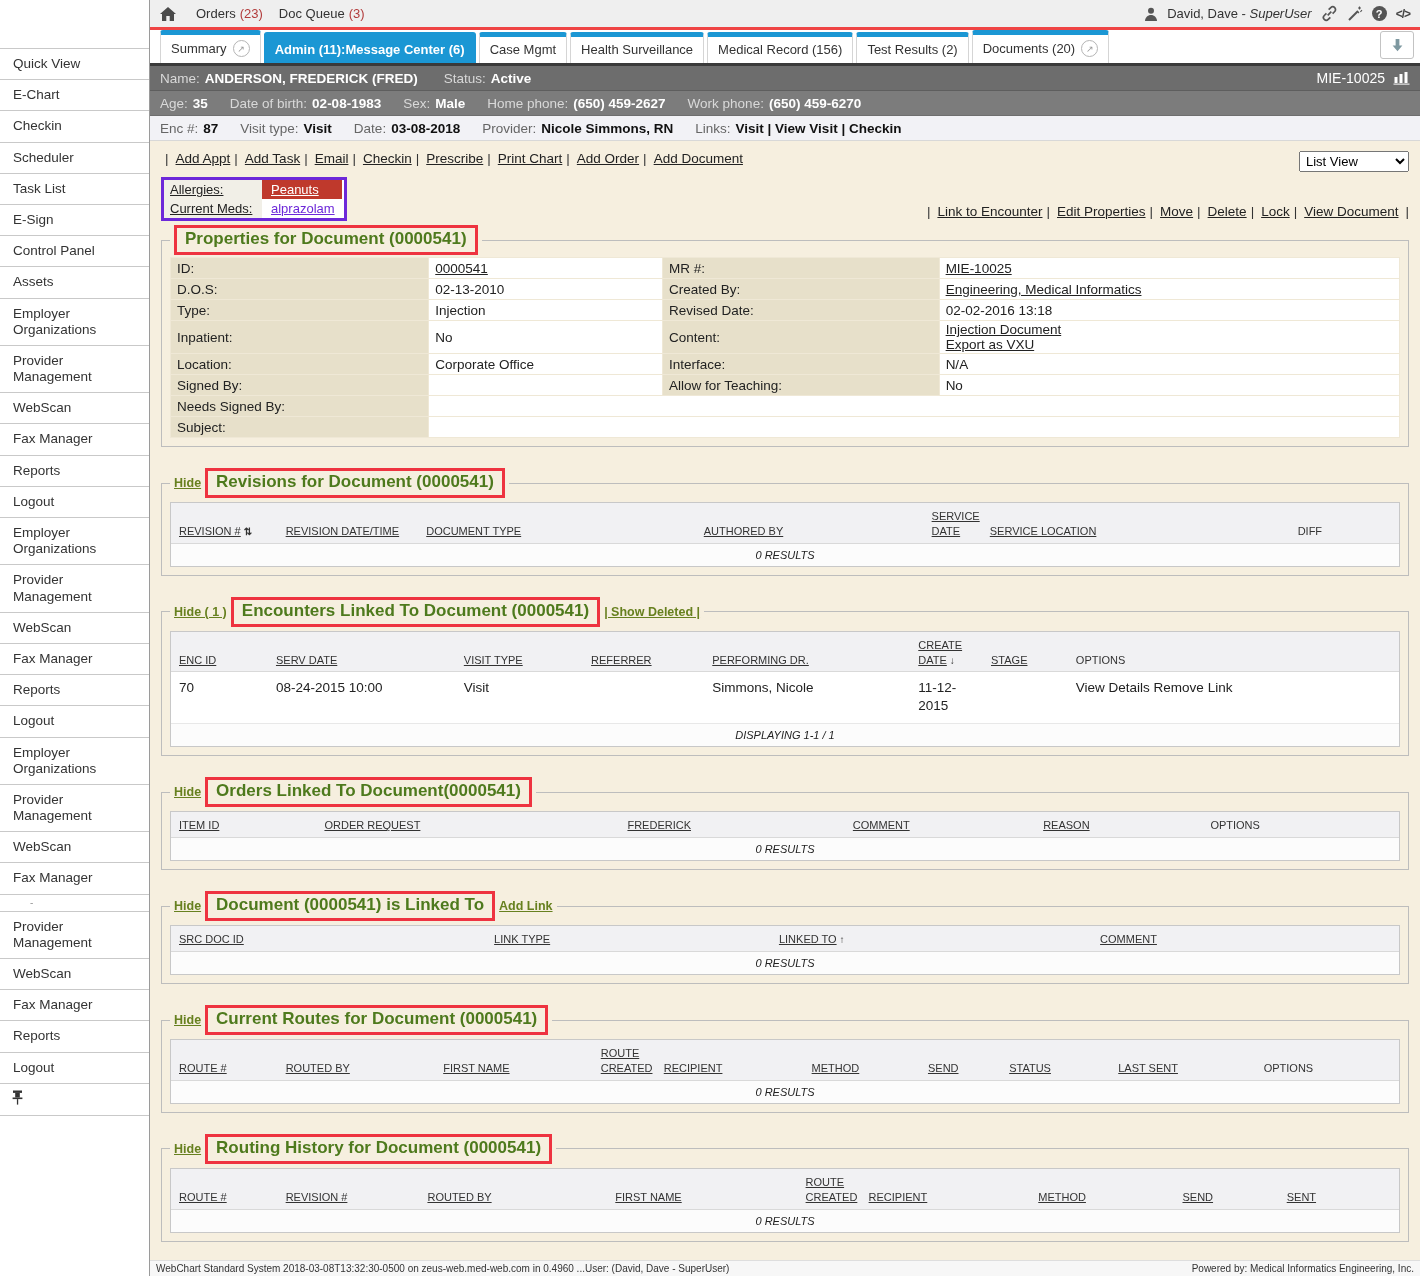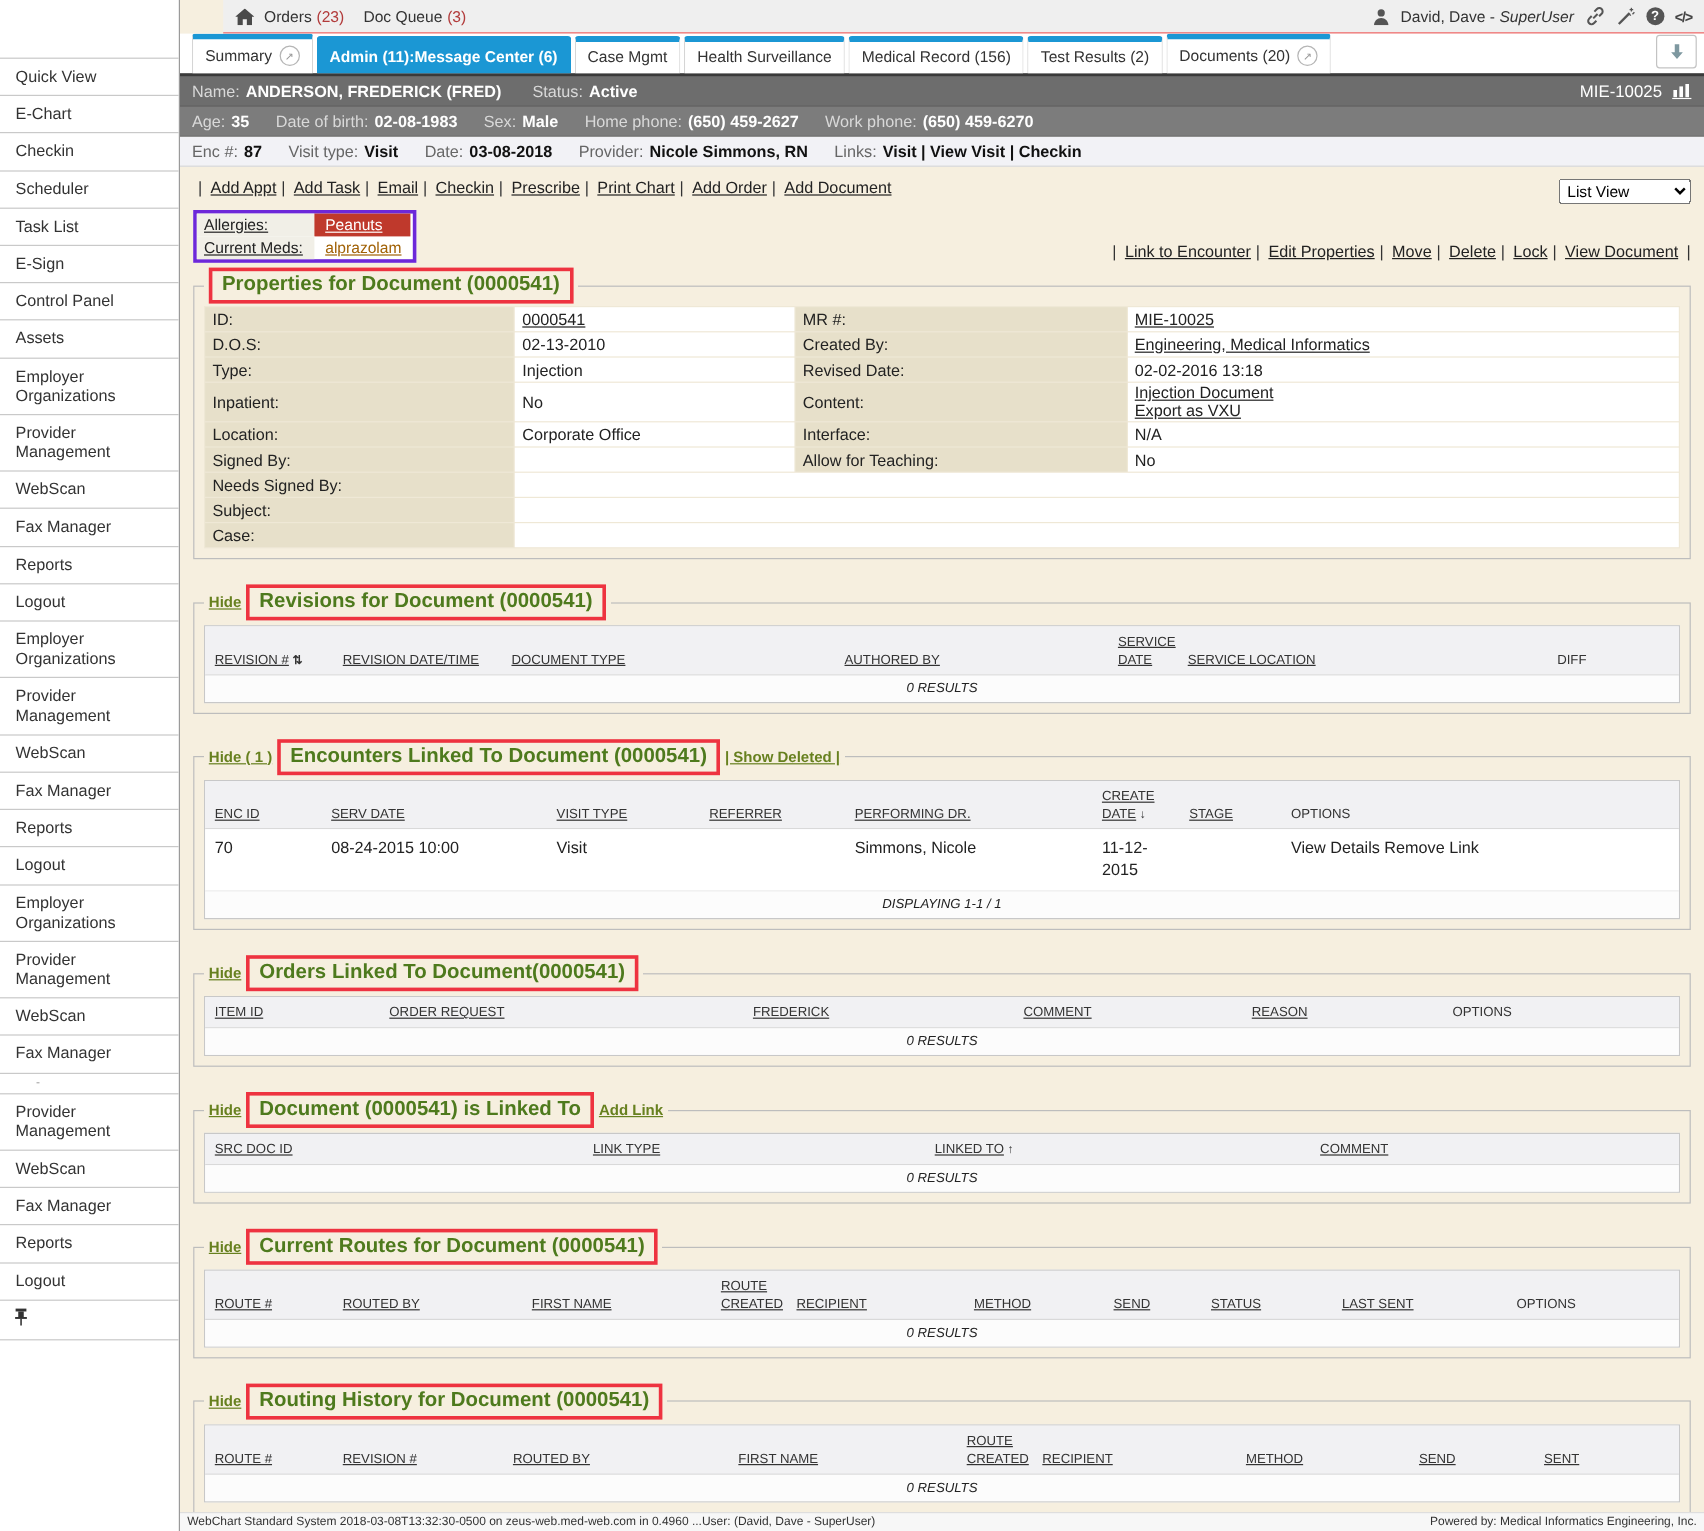--- a/index.html
+++ b/index.html
@@ -9,21 +9,21 @@
   .sidebar{width:150px;min-width:150px;background:#fff;border-right:1px solid #9a9a9a;box-sizing:border-box;overflow:hidden;}
   .sidebar-logo{height:48px;}
   .sidebar ul{list-style:none;margin:0;padding:0;border-top:1px solid #c9c9c9;}
   .sidebar li{padding:7px 8px 7px 13px;border-bottom:1px solid #c9c9c9;font-size:13.5px;color:#333;cursor:pointer;line-height:1.2;}
   .sidebar li.glitch{color:#999;font-size:10px;padding:2px 8px 2px 30px;}
   .sidebar-pin{padding:6px 12px;border-bottom:1px solid #c9c9c9;}
 
   
   .main{flex:1;display:flex;flex-direction:column;min-width:0;}
 
-  .topnav{height:27px;background:#efefef;border-bottom:1px solid #ef4444;display:flex;align-items:center;padding:0 10px;gap:8px;font-size:13px;color:#333;flex:none;margin-left:36px;}
+  .topnav{height:27px;background:#efefef;border-bottom:3px solid #ef4444;display:flex;align-items:center;padding:0 10px;gap:20px;font-size:13px;color:#333;flex:none;}
   .nav-item{display:flex;gap:4px;cursor:pointer;}
   .nav-count{color:#b23b3b;}
   .topnav-right{margin-left:auto;display:flex;align-items:center;gap:9px;}
   .user-name{font-size:13px;color:#333;}
   .user-role{font-style:italic;}
   .ic{display:inline-flex;align-items:center;justify-content:center;}
   .help-ic{width:15px;height:15px;border-radius:50%;background:#555;color:#fff;font-size:11px;font-weight:bold;display:inline-flex;align-items:center;justify-content:center;}
   .code-ic{font-size:12px;font-weight:bold;color:#444;letter-spacing:-1px;}
 
   .tabbar{background:#fff;border-bottom:3px solid #3a3a3a;display:flex;align-items:flex-end;padding:4px 6px 0 10px;height:36px;box-sizing:border-box;flex:none;}
@@ -52,21 +52,21 @@
   .alink{color:#222;text-decoration:underline;cursor:pointer;}
   .view-select-wrap{margin-left:auto;}
   .view-select{font-size:13px;width:110px;padding:1px 2px;}
 
   .below-actions{display:flex;align-items:flex-end;margin-top:5px;}
   .allergy-box{display:inline-block;border:3px solid #6d28d9;background:#fff;font-size:13px;}
   .allergy-row{display:flex;align-items:stretch;}
   .allergy-row .al{padding:2px 6px;background:#f1efe7;min-width:86px;}
   .allergy-row .al a{color:#222;text-decoration:underline;cursor:pointer;}
   .peanuts{background:#bf392c;color:#fff;text-decoration:underline;padding:2px 9px;display:block;min-width:62px;cursor:pointer;}
-  .meds-val{color:#a16207;text-decoration:underline;padding:2px 9px;display:block;cursor:pointer;}
+  .meds-val{color:#6d28d9;text-decoration:underline;padding:2px 9px;display:block;cursor:pointer;}
   .docactions-row{margin-left:auto;display:flex;align-items:center;font-size:13.5px;padding-bottom:2px;}
   .docactions-row .links-inline::after{content:"|";margin-left:7px;color:#333;}
 
   fieldset.sec{border:1px solid #bdbdbd;margin:21px 0 0;padding:2px 8px 8px;background:transparent;}
   fieldset.props-sec{margin-top:4px;}
   legend{display:flex;align-items:center;gap:4px;padding:0 4px;}
   .sec-title{color:#4e7a1d;font-weight:bold;font-size:17px;white-space:nowrap;}
   .annot{border:3px solid #ee3340;padding:1px 8px 3px;display:inline-block;background:transparent;}
   .hide-link,.sec-extra{color:#67801f;font-size:12.5px;text-decoration:underline;font-weight:bold;white-space:nowrap;cursor:pointer;}
 
@@ -411,24 +411,20 @@
             <td class="val">No</td>
           </tr>
           <tr>
             <td class="lbl">Needs Signed By:</td>
             <td class="val" colspan="3"></td>
           </tr>
           <tr>
             <td class="lbl">Subject:</td>
             <td class="val" colspan="3"></td>
           </tr>
-          <tr>
-            <td class="lbl">Case:</td>
-            <td class="val" colspan="3"></td>
-          </tr>
         </tbody>
           </table>
       </fieldset>
 
       <fieldset class="sec">
         <legend>
           <a class="hide-link">Hide</a>
           <span class="annot"><span class="sec-title">Revisions for Document (0000541)</span></span>
         </legend>
         <div class="table">

